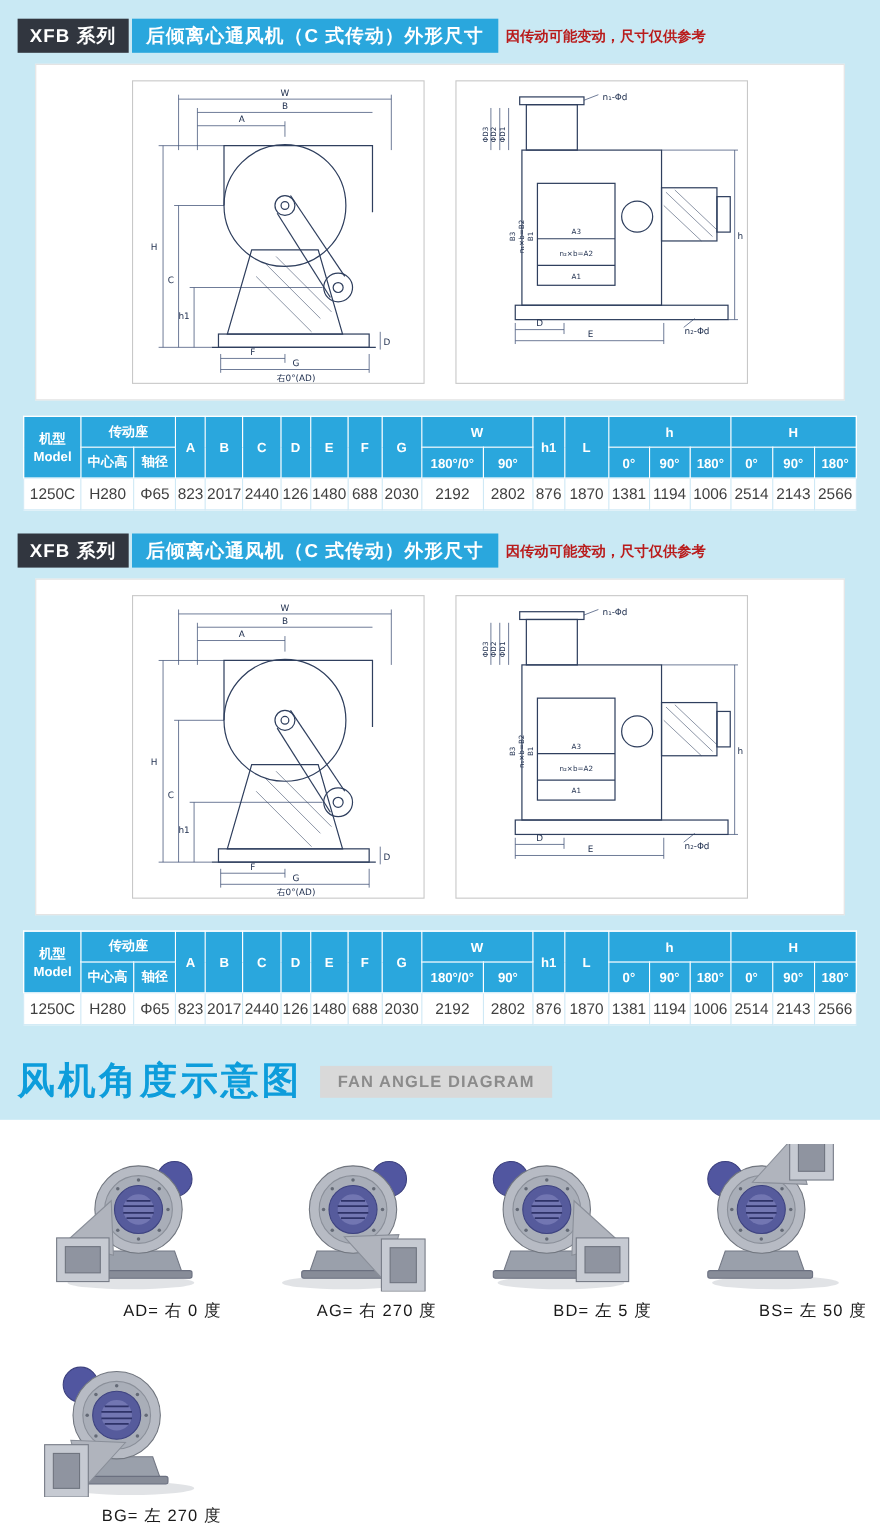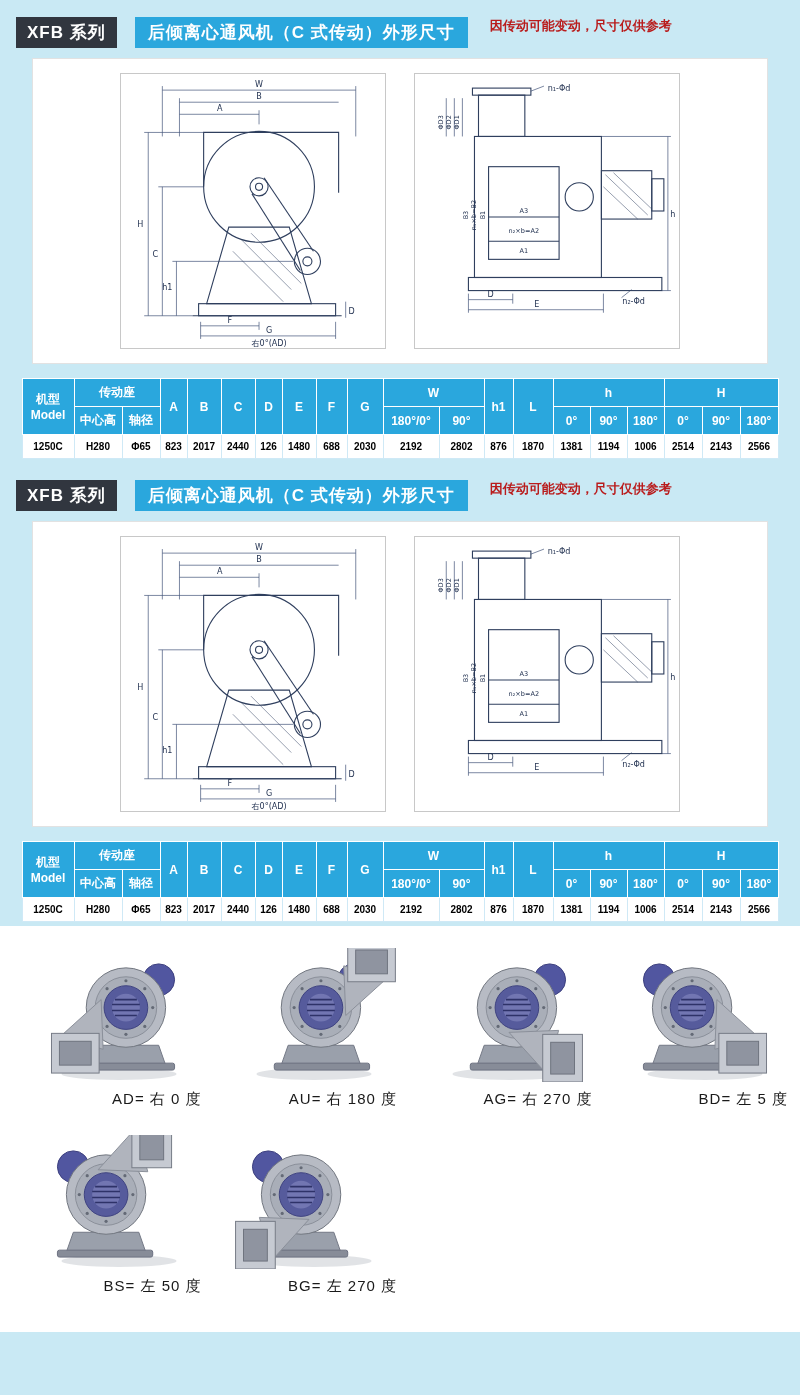--- a/index.html
+++ b/index.html
@@ -4,36 +4,36 @@
 <style>
   *{box-sizing:border-box;margin:0;padding:0}
   html,body{width:800px}
   body{
     min-height:1395px;
     background:#c9e9f4;
     font-family:"Liberation Sans","DejaVu Sans",sans-serif;
     overflow-x:hidden;
   }
   
-  .sec-head{display:flex;gap:18px;padding:17px 10px 10px 16px}
+  .sec-head{display:flex;align-items:center;gap:3px;padding:17px 10px 10px 16px}
   .badge-dark{background:#31363f;color:#fff;font-weight:bold;font-size:17px;padding:4px 11px;letter-spacing:1px}
   .badge-blue{background:#2aa7dd;color:#fff;font-weight:bold;font-size:17px;padding:4px 13px;letter-spacing:1px}
   .note-red{color:#b91c1c;font-weight:bold;font-size:13px;margin-left:4px}
   
   .drawings{background:#fff;border:1px solid #e2e2e2;margin:0 32px;padding:14px 0;display:flex;justify-content:center;gap:28px}
   .draw-box{width:266px;height:276px;border:1px solid #c8c8c8;background:#fff}
   .draw-box svg{width:100%;height:100%;display:block}
   .ol{stroke:#2f3f5e;stroke-width:1.1;fill:none}
   .dl{stroke:#44557a;stroke-width:0.7;fill:none}
   .dt{font-size:8px;fill:#1c2c4c;text-anchor:middle;font-family:"DejaVu Sans",sans-serif}
   .dts{font-size:6.5px;fill:#1c2c4c;text-anchor:middle;font-family:"DejaVu Sans",sans-serif}
   
   table.spec{border-collapse:collapse;table-layout:fixed;margin:14px auto 4px;background:#fff}
   table.spec th{background:#2aa7dd;color:#fff;font-size:12px;font-weight:bold;border:1px solid #fff;padding:5px 1px;text-align:center}
-  table.spec td{color:#000000;font-size:10px;font-weight:bold;border:1px solid #cfe9f6;padding:6px 1px;text-align:center;background:#fff}
+  table.spec td{color:#404040;font-size:14px;font-weight:normal;border:1px solid #cfe9f6;padding:6px 1px;text-align:center;background:#fff}
   
   .angle-head{display:flex;align-items:center;gap:16px;padding:24px 0 12px 16px}
   .angle-title{color:#0d9ddb;font-size:34px;font-weight:bold;letter-spacing:3px}
   .angle-sub{background:#d9d9d9;color:#8b8b8b;font-size:15px;font-weight:bold;padding:6px 16px;letter-spacing:1px}
   .fan-grid{background:#fff;padding:22px 12px 36px;display:grid;grid-template-columns:repeat(4,1fr);row-gap:26px;column-gap:6px}
   .fan-fig{display:flex;flex-direction:column;align-items:flex-end}
   .fan-svg{width:172px;height:134px}
   .fan-cap{font-size:15px;color:#1a1a1a;margin-top:8px;letter-spacing:1px}
   .hidden-defs{position:absolute;width:0;height:0;overflow:hidden}
 </style>
@@ -356,41 +356,35 @@
         <td>1006</td>
         <td>2514</td>
         <td>2143</td>
         <td>2566</td>
       </tr>
     </tbody>
   </table>
 </section>
 
 <section>
+  <div class="angle-head">
+    <h1 class="angle-title">风机角度示意图</h1>
+    <span class="angle-sub">FAN ANGLE DIAGRAM</span>
+  </div>
 
   <div class="fan-grid">
     <figure class="fan-fig">
       <svg class="fan-svg" viewBox="0 0 170 135">
         <ellipse cx="88" cy="127" rx="58" ry="6" fill="rgba(40,60,80,0.14)"></ellipse>
         <g>
             <use href="#fan-body"></use>
             <use href="#fan-outlet" transform="rotate(0 95 60)"></use>
           </g>
       </svg>
       <figcaption class="fan-cap">AD= 右 0 度</figcaption>
-    </figure>
-    <figure class="fan-fig">
-      <svg class="fan-svg" viewBox="0 0 170 135">
-        <ellipse cx="88" cy="127" rx="58" ry="6" fill="rgba(40,60,80,0.14)"></ellipse>
-        <g>
-            <use href="#fan-body"></use>
-            <use href="#fan-outlet" transform="rotate(180 95 60)"></use>
-          </g>
-      </svg>
-      <figcaption class="fan-cap">AU= 右 180 度</figcaption>
     </figure>
     <figure class="fan-fig">
       <svg class="fan-svg" viewBox="0 0 170 135">
         <ellipse cx="88" cy="127" rx="58" ry="6" fill="rgba(40,60,80,0.14)"></ellipse>
         <g>
             <use href="#fan-body"></use>
             <use href="#fan-outlet" transform="rotate(270 95 60)"></use>
           </g>
       </svg>
       <figcaption class="fan-cap">AG= 右 270 度</figcaption>

